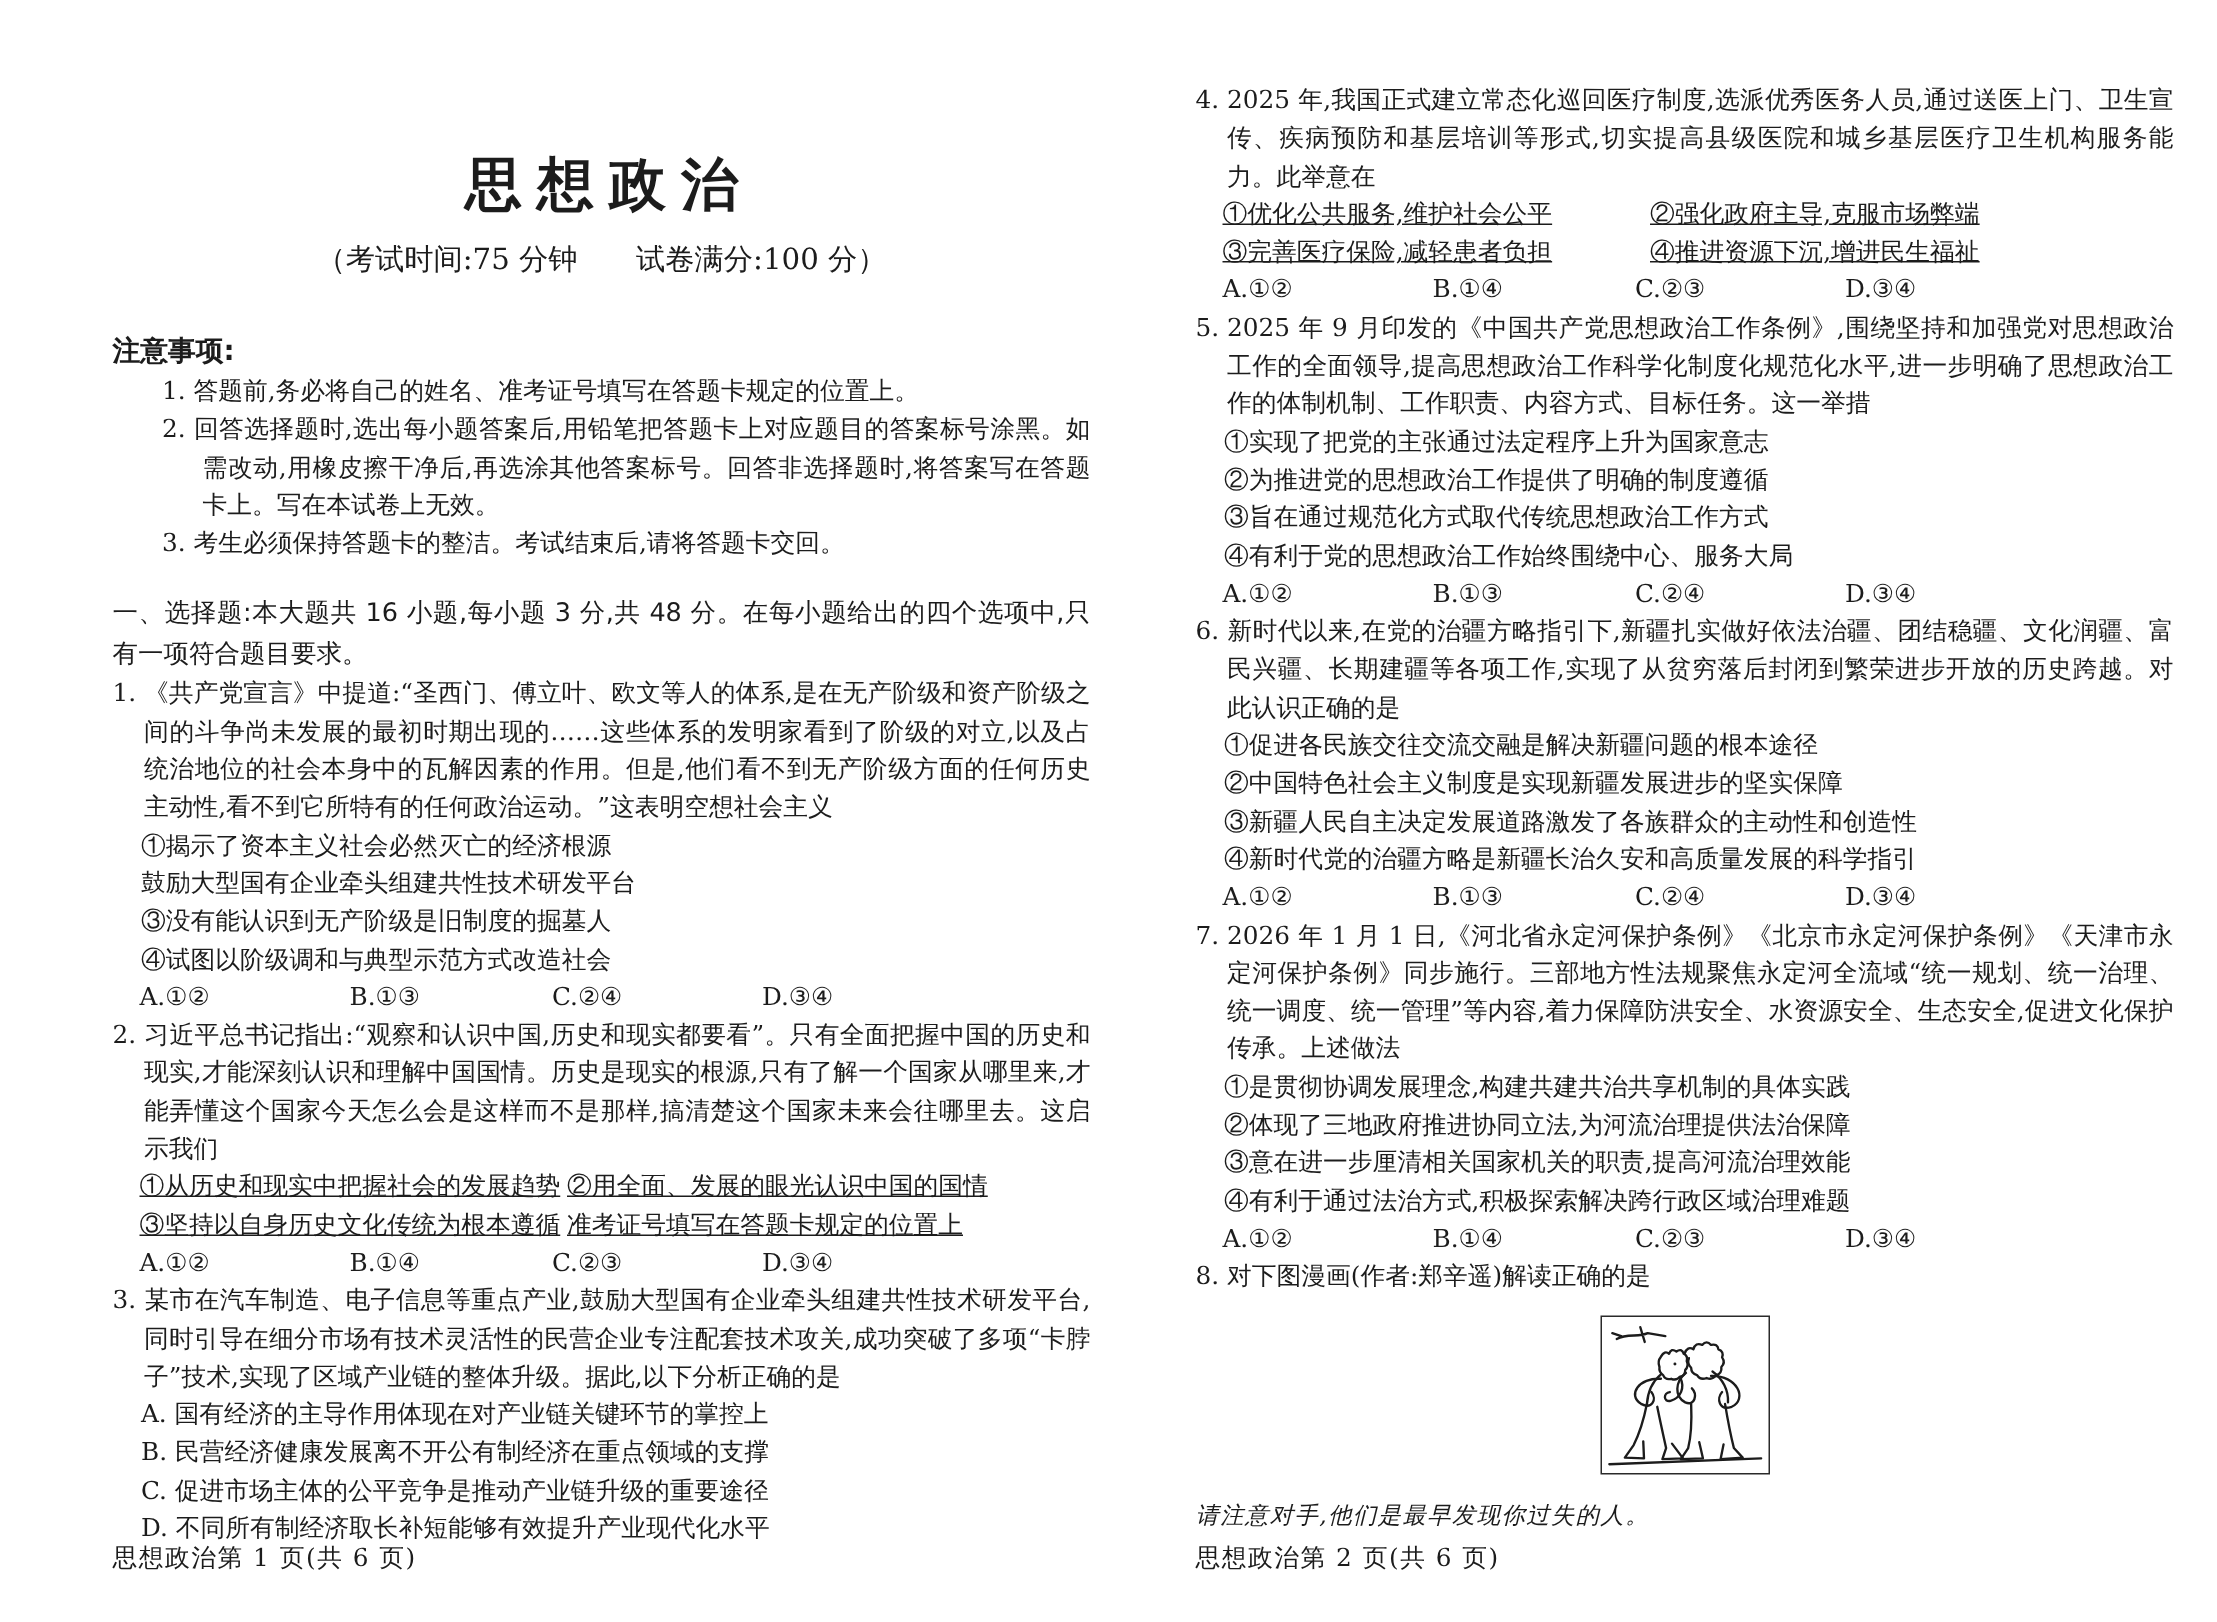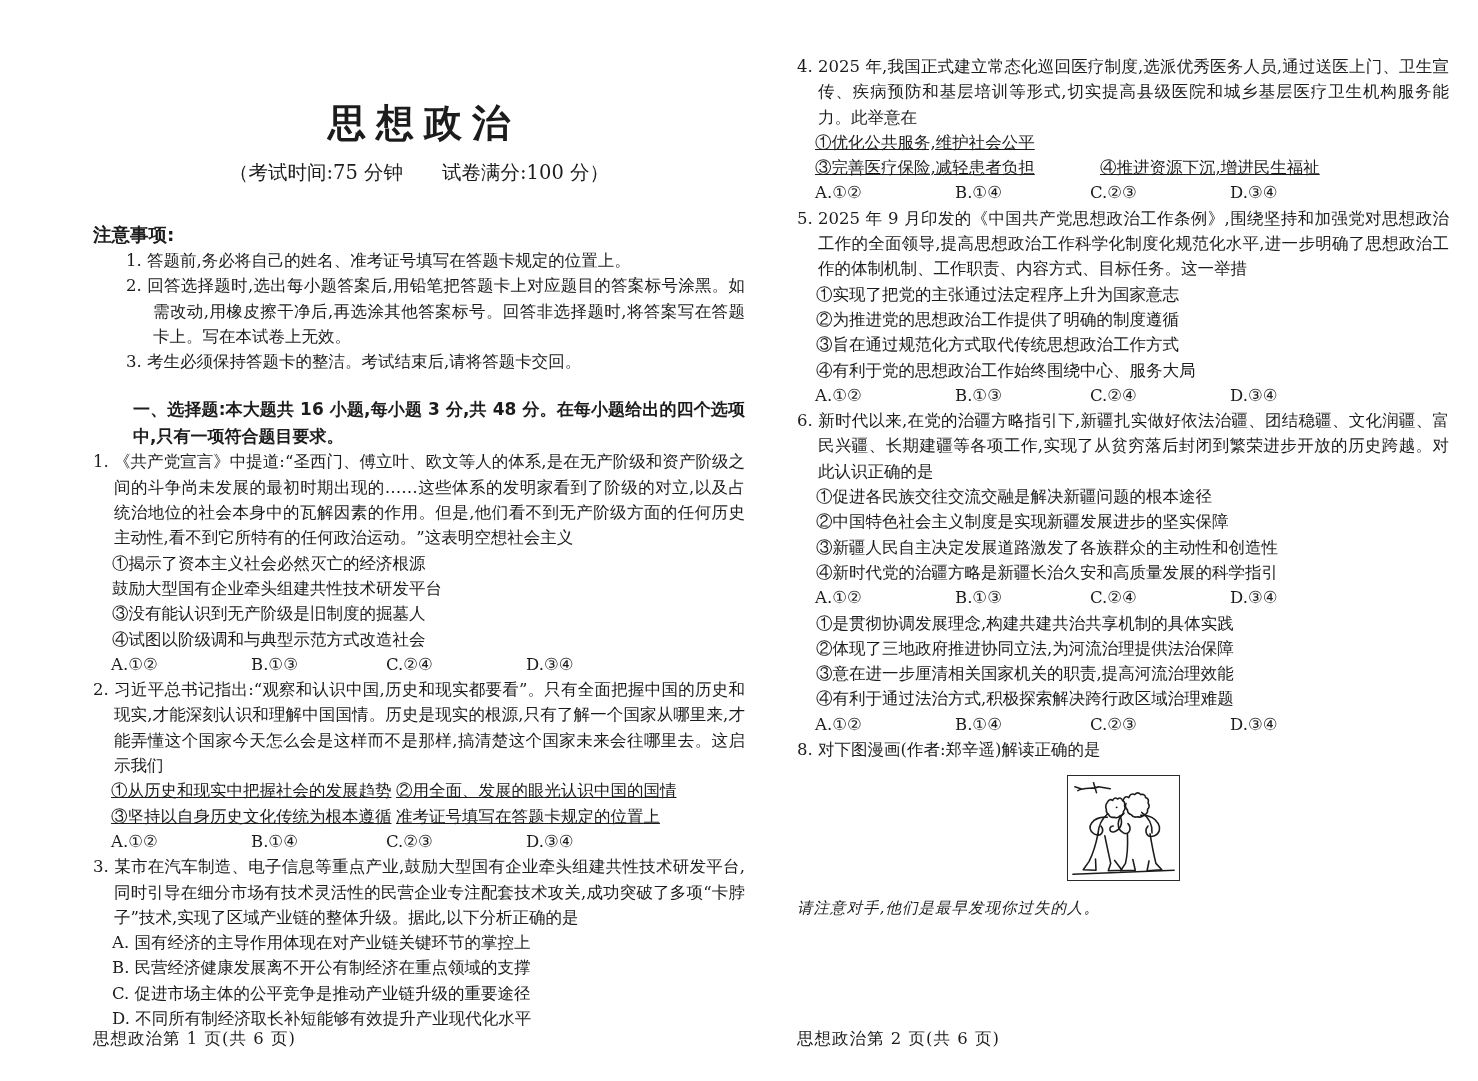--- a/index.html
+++ b/index.html
@@ -3,39 +3,39 @@
 <meta charset="utf-8">
 <style>
   html,body{margin:0;padding:0;}
   body{
     width:1478px;height:1081px;position:relative;overflow:hidden;
     background:#ffffff;color:#1c1c1c;
     font-family:"DejaVu Serif","Liberation Serif",serif;
     font-size:16.5px;line-height:25.3px;
   }
   .col{position:absolute;top:0;width:652px;height:769px;}
-  #col1{left:93px;}
+  #col1{left:75px;}
   #col2{left:797px;}
 
   .paper-title{
     margin:100px 0 0 0;text-align:center;
     font-family:"DejaVu Sans","Liberation Sans",sans-serif;
     font-weight:700;font-size:38px;line-height:46px;letter-spacing:10px;text-indent:10px;
   }
   .subtitle{margin-top:14px;text-align:center;font-size:19.5px;line-height:26px;}
   .notice-head{
     margin-top:36px;
     font-family:"DejaVu Sans","Liberation Sans",sans-serif;
     font-weight:700;font-size:18.5px;line-height:26px;
   }
   .notice-item{padding-left:60px;text-indent:-27px;text-align:justify;}
   .section-head{
     margin-top:22px;text-align:justify;
     font-family:"DejaVu Sans","Liberation Sans",sans-serif;
-    font-weight:700;font-size:17px;line-height:26.5px;margin-left:40px;
+    font-weight:400;font-size:17px;line-height:26.5px;
   }
   .questions-top{margin-top:54px;}
   .stem{padding-left:21px;text-indent:-21px;text-align:justify;}
   .qnum{display:inline-block;width:21px;text-indent:0;}
   .item{padding-left:19px;}
   .items-row{display:grid;grid-template-columns:285px auto;padding-left:18px;text-decoration:underline;}
   .choices{display:grid;grid-template-columns:140px 135px 140px auto;padding-left:18px;}
   .cartoon-box{
     width:113px;height:106px;margin:13px auto 0 auto;
     border:1.4px solid #2a2a2a;background:#fff;box-sizing:border-box;
@@ -105,20 +105,21 @@
       </div>
     <div class="page-footer">思想政治第 1 页(共 6 页)</div>
   </div>
 
   <div class="col" id="col2">
     <div class="questions questions-top">
         <div class="question">
           <div class="stem"><span class="qnum">4.</span>2025 年,我国正式建立常态化巡回医疗制度,选派优秀医务人员,通过送医上门、卫生宣传、疾病预防和基层培训等形式,切实提高县级医院和城乡基层医疗卫生机构服务能力。此举意在</div>
           <div class="items-row">
             <span class="cell">①优化公共服务,维护社会公平</span>
+            <span class="cell">②强化政府主导,克服市场弊端</span>
           </div>
           <div class="items-row">
             <span class="cell">③完善医疗保险,减轻患者负担</span>
             <span class="cell">④推进资源下沉,增进民生福祉</span>
           </div>
           <div class="choices">
             <span class="choice">A.①②</span>
             <span class="choice">B.①④</span>
             <span class="choice">C.②③</span>
             <span class="choice">D.③④</span>
@@ -144,20 +145,21 @@
           <div class="item">③新疆人民自主决定发展道路激发了各族群众的主动性和创造性</div>
           <div class="item">④新时代党的治疆方略是新疆长治久安和高质量发展的科学指引</div>
           <div class="choices">
             <span class="choice">A.①②</span>
             <span class="choice">B.①③</span>
             <span class="choice">C.②④</span>
             <span class="choice">D.③④</span>
           </div>
         </div>
         <div class="question">
+          <div class="stem"><span class="qnum">7.</span>2026 年 1 月 1 日,《河北省永定河保护条例》《北京市永定河保护条例》《天津市永定河保护条例》同步施行。三部地方性法规聚焦永定河全流域“统一规划、统一治理、统一调度、统一管理”等内容,着力保障防洪安全、水资源安全、生态安全,促进文化保护传承。上述做法</div>
           <div class="item">①是贯彻协调发展理念,构建共建共治共享机制的具体实践</div>
           <div class="item">②体现了三地政府推进协同立法,为河流治理提供法治保障</div>
           <div class="item">③意在进一步厘清相关国家机关的职责,提高河流治理效能</div>
           <div class="item">④有利于通过法治方式,积极探索解决跨行政区域治理难题</div>
           <div class="choices">
             <span class="choice">A.①②</span>
             <span class="choice">B.①④</span>
             <span class="choice">C.②③</span>
             <span class="choice">D.③④</span>
           </div>

